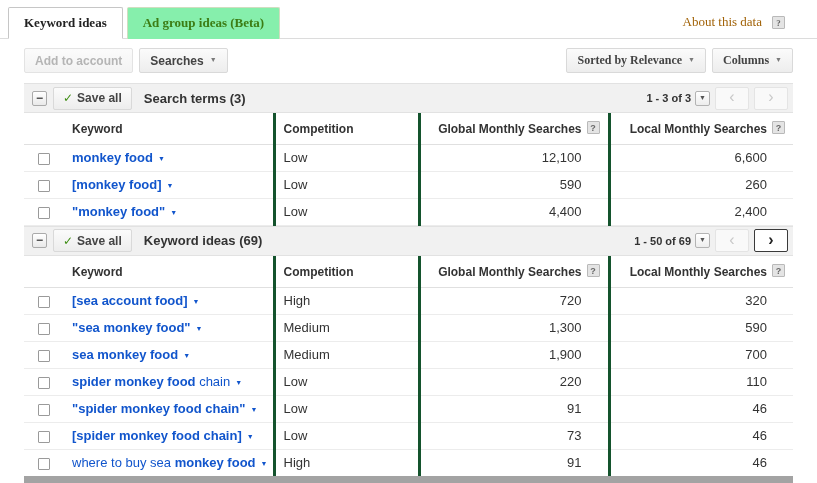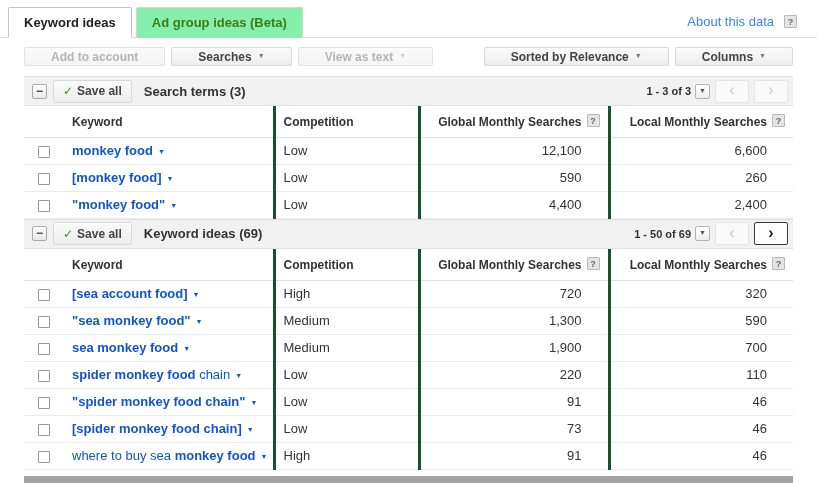--- a/index.html
+++ b/index.html
@@ -1,34 +1,34 @@
 <!DOCTYPE html>
 <html><head>
 <meta charset="utf-8">
 <style>
   * { box-sizing: border-box; }
   html, body { margin: 0; padding: 0; background: #fff; }
   body { font-family: "Liberation Sans", "DejaVu Sans", sans-serif; }
   .page { position: relative; width: 817px; height: 483px; overflow: hidden; background: #fff; }
 
   
-  .tabbar { display: flex; align-items: flex-end; padding: 6px 20px 0 8px; border-bottom: 1px solid #dcdcdc; }
+  .tabbar { display: flex; align-items: flex-end; padding: 6px 32px 0 8px; border-bottom: 1px solid #dcdcdc; font-family: Liberation Serif, serif; }
   .tabs { display: flex; }
   .tab { position: relative; top: 1px; font-size: 13px; font-weight: bold; padding: 7px 15px;
          margin-right: 4px; border-top-left-radius: 2px; border-top-right-radius: 2px; cursor: pointer; white-space: nowrap; }
   .tab.active { background: #fff; border: 1px solid #c6c6c6; border-bottom: 1px solid #fff; color: #222; }
   .tab.inactive { background: #86efac; border: 1px solid #d0ddc0; border-bottom: none; color: #3c7d14; }
   .about { margin-left: auto; display: flex; align-items: center; gap: 5px; padding-bottom: 8px; }
-  .about-link { color: #3b82f6; font-size: 13px; cursor: pointer; text-decoration: none; text-align: right; }
+  .about-link { color: #a16207; font-size: 13px; cursor: pointer; text-decoration: none; text-align: right; }
 
   
   .toolbar { display: flex; margin: 9px 24px 10px 24px; }
   .toolbar-left { display: flex; gap: 6px; }
-  .toolbar-right { margin-left: auto; display: flex; gap: 6px; }
-  .btn { display: inline-flex; align-items: center; height: 19px; padding: 0 26px;
+  .toolbar-right { margin-left: auto; display: flex; gap: 6px; font-family: Liberation Serif, serif; }
+  .btn { display: inline-flex; align-items: center; height: 25px; padding: 0 10px;
          background: linear-gradient(#fbfbfb, #ededed); border: 1px solid #d9d9d9; border-radius: 2px;
          font-size: 12px; font-weight: bold; color: #444; cursor: pointer; white-space: nowrap; }
   .btn.disabled { color: #b5b5b5; cursor: default; background: linear-gradient(#fbfbfb, #f3f3f3); border-color: #e3e3e3; }
   .caret { font-size: 7px; margin-left: 6px; color: #7a7a7a; position: relative; top: -1px; }
   .caret-disabled { color: #cccccc; }
   .caret-blue { color: #1155cc; margin-left: 5px; }
   .caret-dark { color: #555; margin-left: 0; }
 
   
   .sections { margin: 0 24px; }
@@ -90,24 +90,20 @@
 
   <div class="toolbar">
     <div class="toolbar-left">
         <div class="btn disabled">
           <span class="btn-label">Add to account</span>
         </div>
         <div class="btn">
           <span class="btn-label">Searches</span>
           <span class="caret">▼</span>
         </div>
-        <div class="btn disabled">
-          <span class="btn-label">View as text</span>
-          <span class="caret caret-disabled">▼</span>
-        </div>
       </div>
     <div class="toolbar-right">
         <div class="btn">
           <span class="btn-label">Sorted by Relevance</span>
           <span class="caret">▼</span>
         </div>
         <div class="btn">
           <span class="btn-label">Columns</span>
           <span class="caret">▼</span>
         </div>

